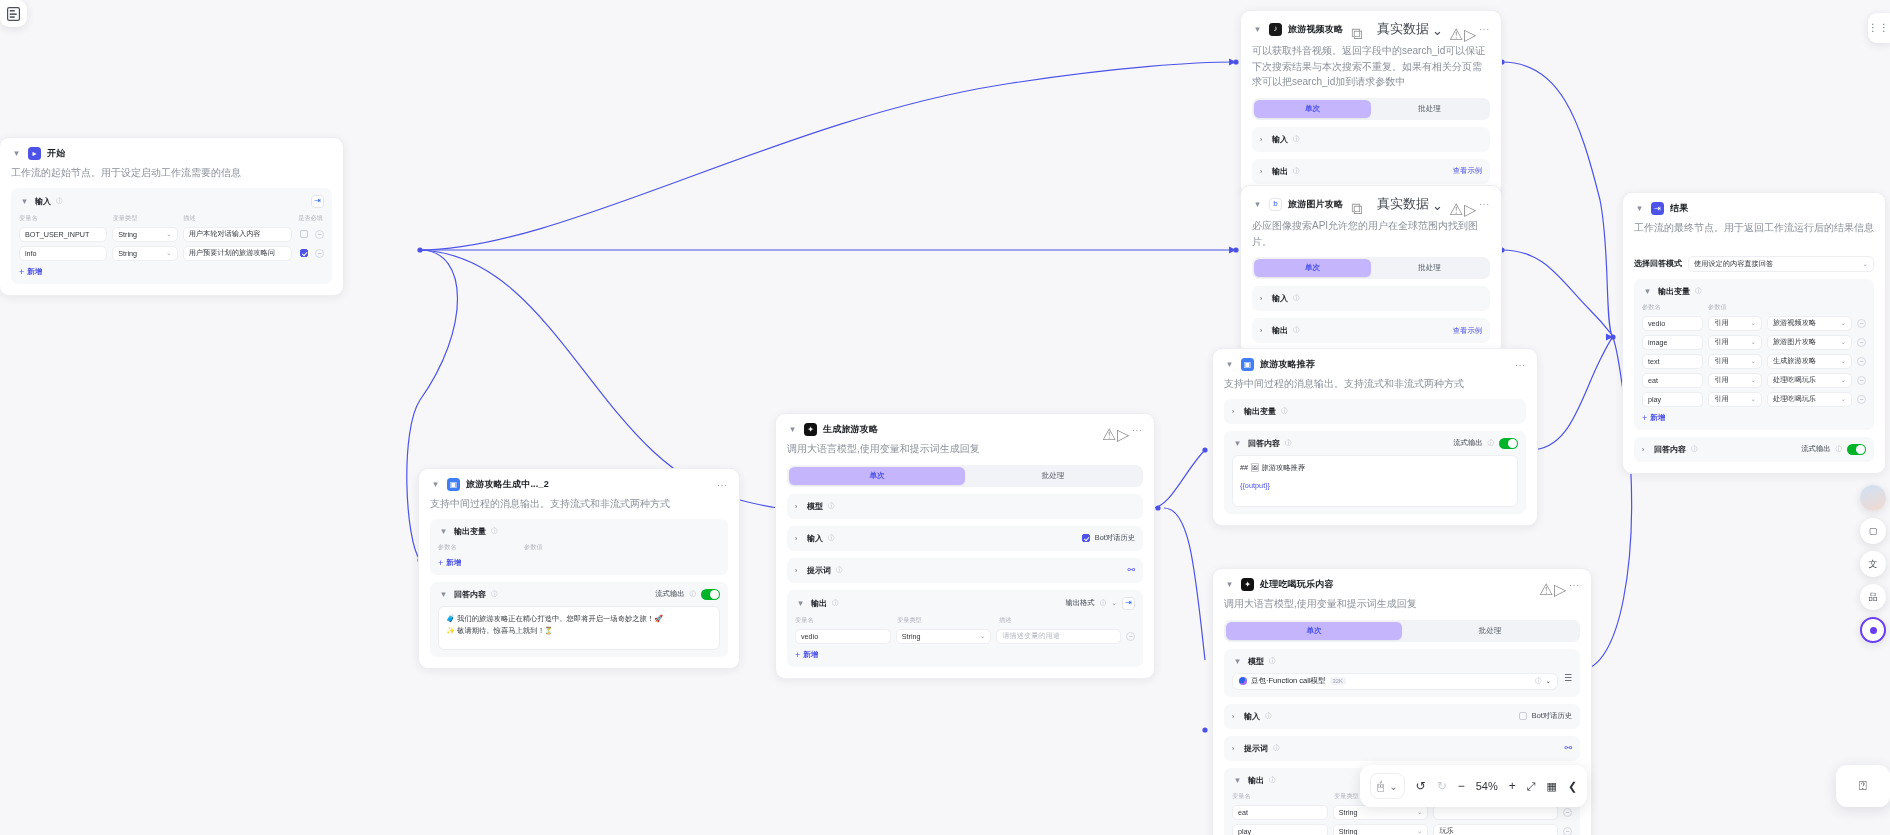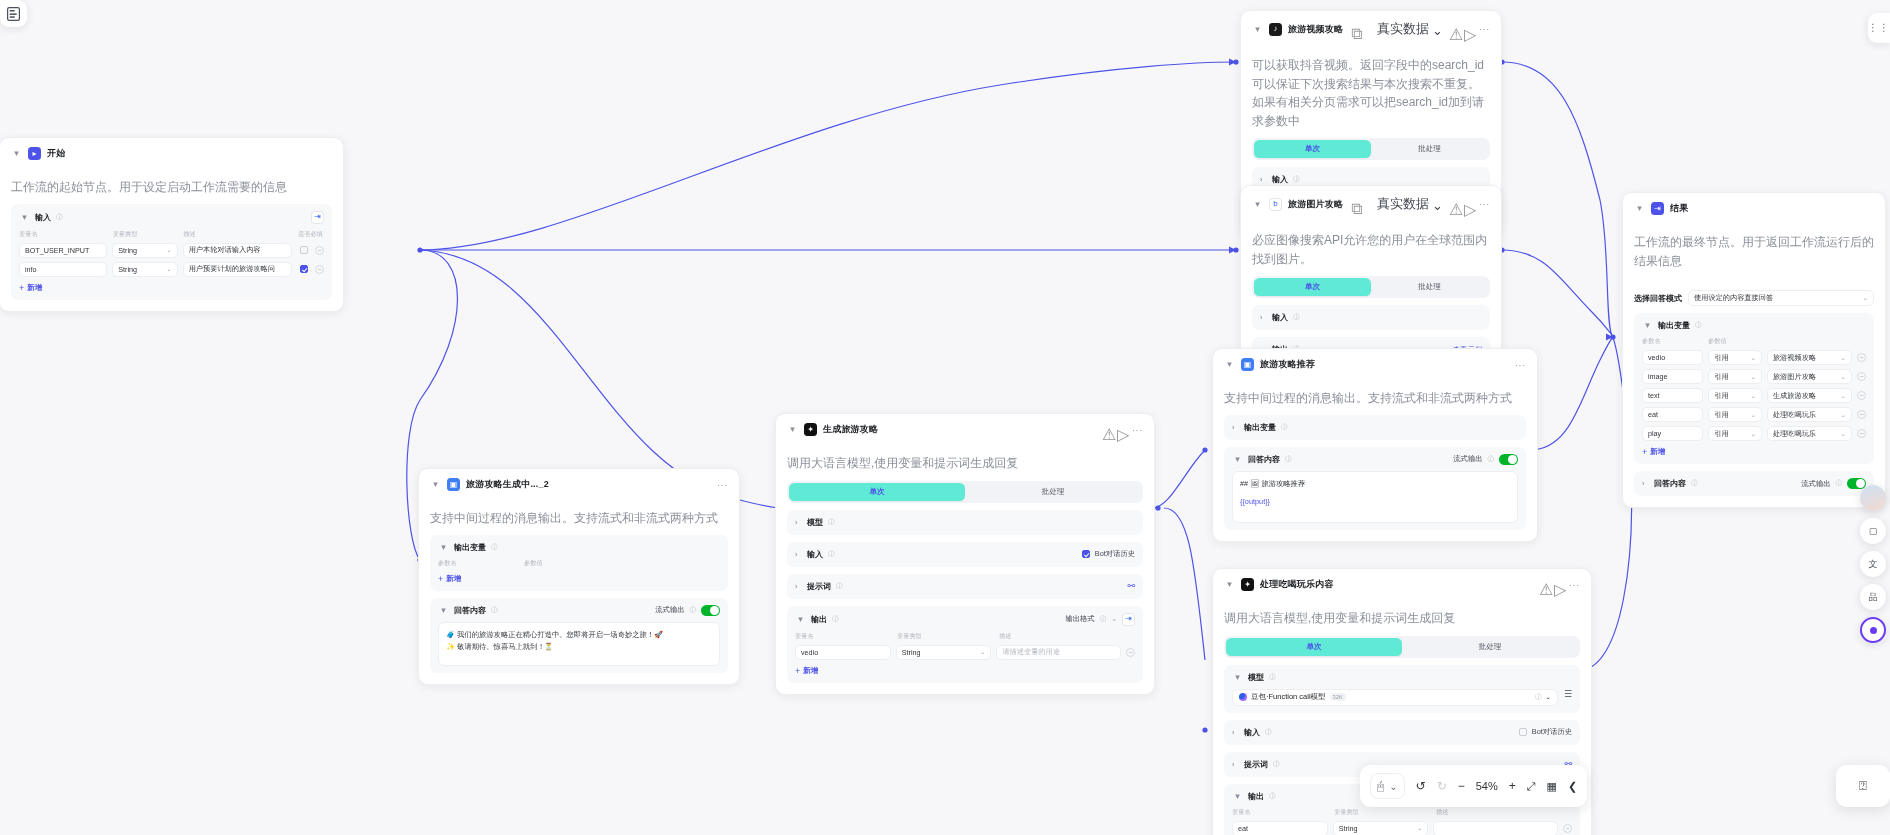--- a/index.html
+++ b/index.html
@@ -41,27 +41,27 @@
   .nicon.dark   { background:#111; }
   .nicon.white  { background:#fff; border:1px solid #e3e5ea; color:#2b62e8; }
   .ntitle { font-size:9px; font-weight:700; letter-spacing:.2px; white-space:nowrap; }
   .copy-ic { width:8px;height:8px;margin-left:2px;opacity:.45; }
   .nhead-right { margin-left:auto; display:flex; align-items:center; gap:6px; }
   .pill-sel {
     font-size:13px; color:#41464f; display:flex; align-items:flex-end; gap:3px; white-space:nowrap;
   }
   .mini-ic { width:9px; height:9px; opacity:.5; display:block; }
   .dots { letter-spacing:.7px; font-size:9px; color:#8a8f99; line-height:6px; }
-  .ndesc { font-size:12px; color:#8a8f99; line-height:1.55; margin-top:18px; }
+  .ndesc { font-size:10px; color:#8a8f99; line-height:1.55; margin-top:5px; }
 
   .seg {
     display:flex; background:#f2f3f7; border-radius:7px; padding:2px; margin-top:8px;
   }
   .seg div { flex:1; text-align:center; font-size:7.6px; padding:4px 0; border-radius:5.5px; color:#5c616b; }
-  .seg div.on { background:#5eead4; color:#4d53e8; font-weight:700; box-shadow:0 1px 2px rgba(0,0,0,.05); }
+  .seg div.on { background:#c4b5fd; color:#4d53e8; font-weight:700; box-shadow:0 1px 2px rgba(0,0,0,.05); }
 
   .row-sec {
     background:#f7f8fa; border-radius:7px; padding:7px 8px; margin-top:7px;
     display:flex; align-items:center; gap:5px;
   }
   .sec-label { font-size:8px; font-weight:700; }
   .info-ic { font-size:6.5px; color:#b4b8c0; }
   .link-sm { margin-left:auto; font-size:7.3px; color:#4d53e8; }
   .caret { font-size:7px; color:#6b7079; width:7px; }
 

